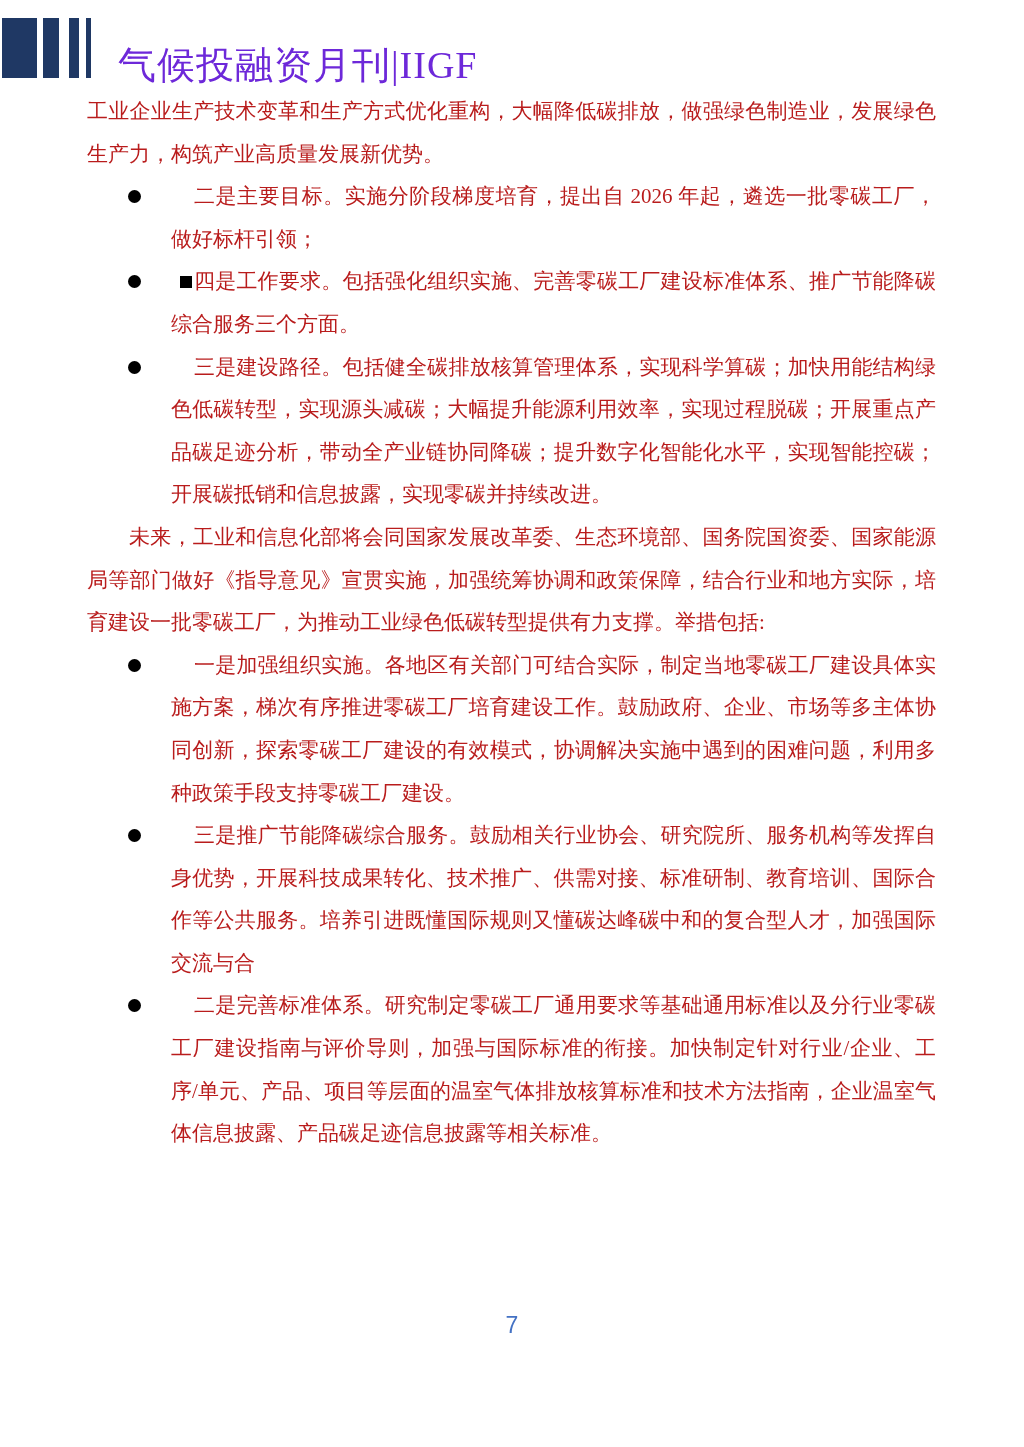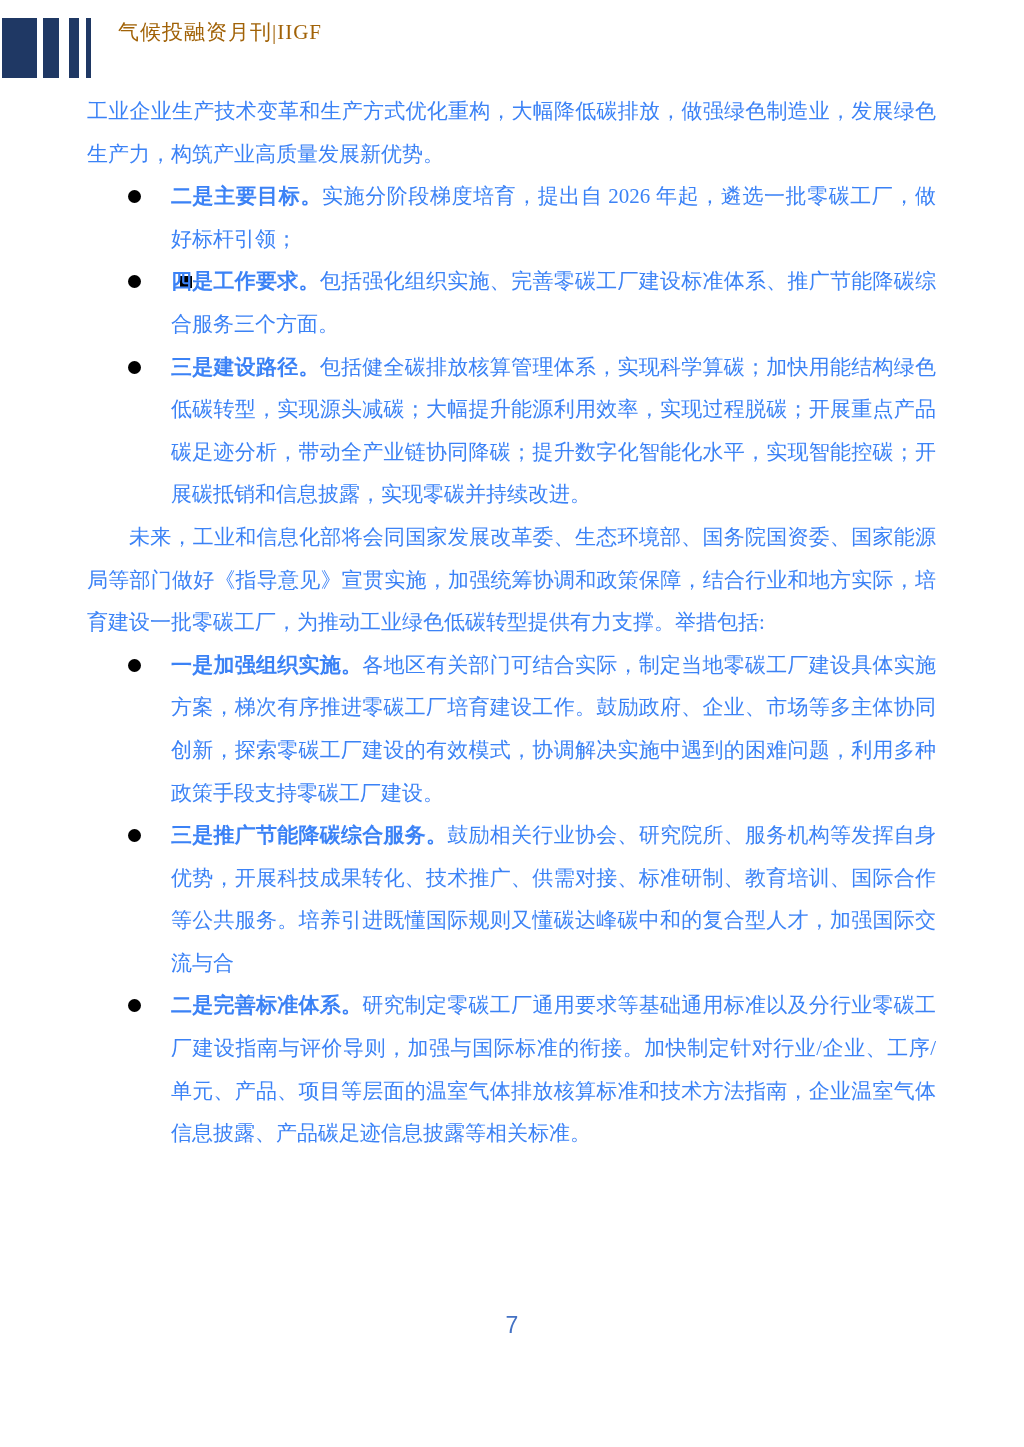--- a/index.html
+++ b/index.html
@@ -12,44 +12,44 @@
     font-family:"Liberation Serif","DejaVu Serif",serif;
   }
   
   .logo{position:absolute;left:2px;top:18px;width:95px;height:60px;}
   .logo .bar{position:absolute;top:0;height:60px;background:#1f3864;}
   .logo .b1{left:0;width:35px;}
   .logo .b2{left:41px;width:16px;}
   .logo .b3{left:67px;width:10px;}
   .logo .b4{left:84px;width:5px;}
   .journal-title{
-    position:absolute;left:118px;top:20px;
-    font-size:21px;line-height:1.2;color:#a16207;
+    position:absolute;left:118px;top:43px;
+    font-size:38px;line-height:1.2;color:#6d28d9;
     font-family:"Liberation Serif","DejaVu Serif",serif;
     letter-spacing:1px;white-space:nowrap;
   }
   
   .content{
     position:absolute;left:87px;top:90px;width:849px;
-    font-size:21px;line-height:42.6px;color:#3b82f6;
+    font-size:21px;line-height:42.6px;color:#b91c1c;
     text-align:justify;
   }
   .content p{margin:0;}
   .cont-para{margin-left:84px;}
   .li1{position:relative;padding-left:84px;}
   .li1 > .dot{
     position:absolute;left:41px;top:15px;width:13px;height:13px;
     background:#000;border-radius:50%;
   }
   .li2{position:relative;padding-left:126px;}
   .li2 > .sq{
     position:absolute;left:93px;top:16px;width:12px;height:12px;
     background:#000;
   }
-  .lead{font-weight:700;font-family:"Liberation Sans","DejaVu Sans",sans-serif;}
+  .lead{font-weight:400;font-family:"Liberation Sans","DejaVu Sans",sans-serif;margin-left:23px;}
   .open-para{text-indent:42px;}
   
   .pagenum{
     position:absolute;left:0;right:0;top:1312px;
     text-align:center;color:#4472c4;font-size:23px;
     font-family:"Liberation Sans","DejaVu Sans",sans-serif;
   }
 </style>
 </head>
 <body>

